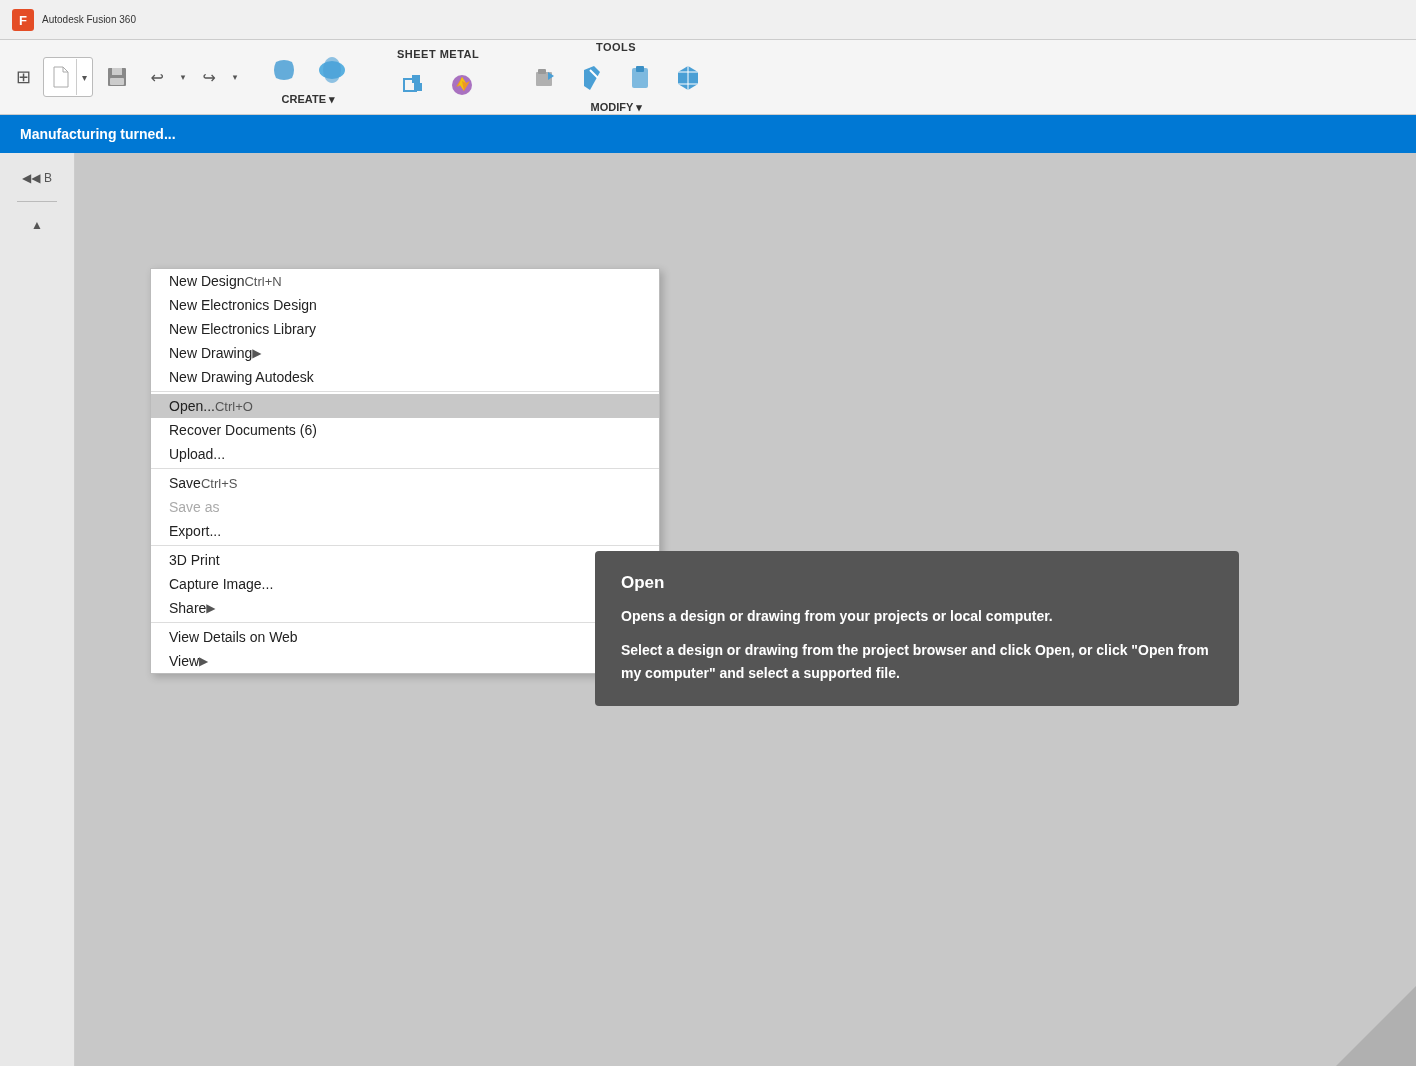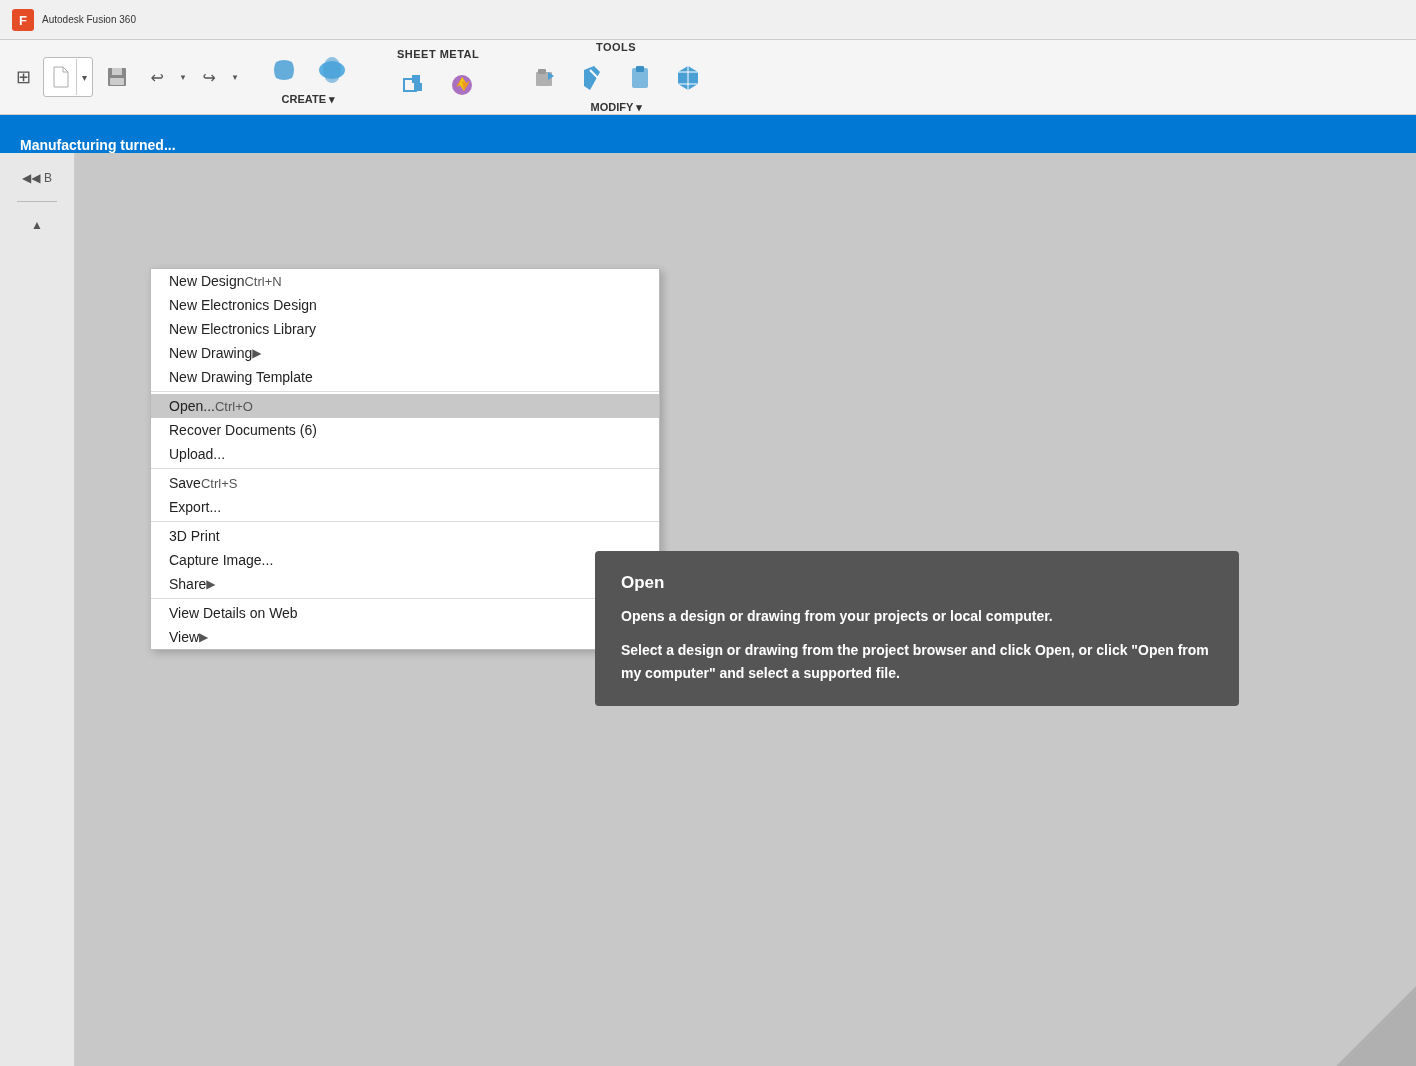--- a/index.html
+++ b/index.html
@@ -121,21 +121,21 @@
       cursor: pointer;
       border-radius: 3px;
     }
     .ribbon-icon-btn svg { width: 32px; height: 32px; }
 
     
     .blue-banner {
       height: 38px;
       background: #0078d4;
       display: flex;
-      align-items: flex-end;
+      align-items: center;
       padding: 0 20px;
     }
     .blue-banner-text {
       color: #fff;
       font-size: 14px;
       font-weight: 600;
     }
 
     
     .main-area {
@@ -426,21 +426,21 @@
       <div class="menu-item">
         <span>New Electronics Library</span>
       </div>
 
       <div class="menu-item">
         <span>New Drawing</span>
         <span class="arrow">▶</span>
       </div>
 
       <div class="menu-item">
-        <span>New Drawing Template</span>
+        <span>New Drawing Autodesk</span>
       </div>
 
       <div class="menu-divider"></div>
 
       <div class="menu-item highlighted">
         <span>Open...</span>
         <span class="shortcut">Ctrl+O</span>
       </div>
 
       <div class="menu-item">
@@ -451,20 +451,23 @@
         <span>Upload...</span>
       </div>
 
       <div class="menu-divider"></div>
 
       <div class="menu-item">
         <span>Save</span>
         <span class="shortcut">Ctrl+S</span>
       </div>
 
+      <div class="menu-item disabled">
+        <span>Save as</span>
+      </div>
 
       <div class="menu-item">
         <span>Export...</span>
       </div>
 
       <div class="menu-divider"></div>
 
       <div class="menu-item">
         <span>3D Print</span>
       </div>

